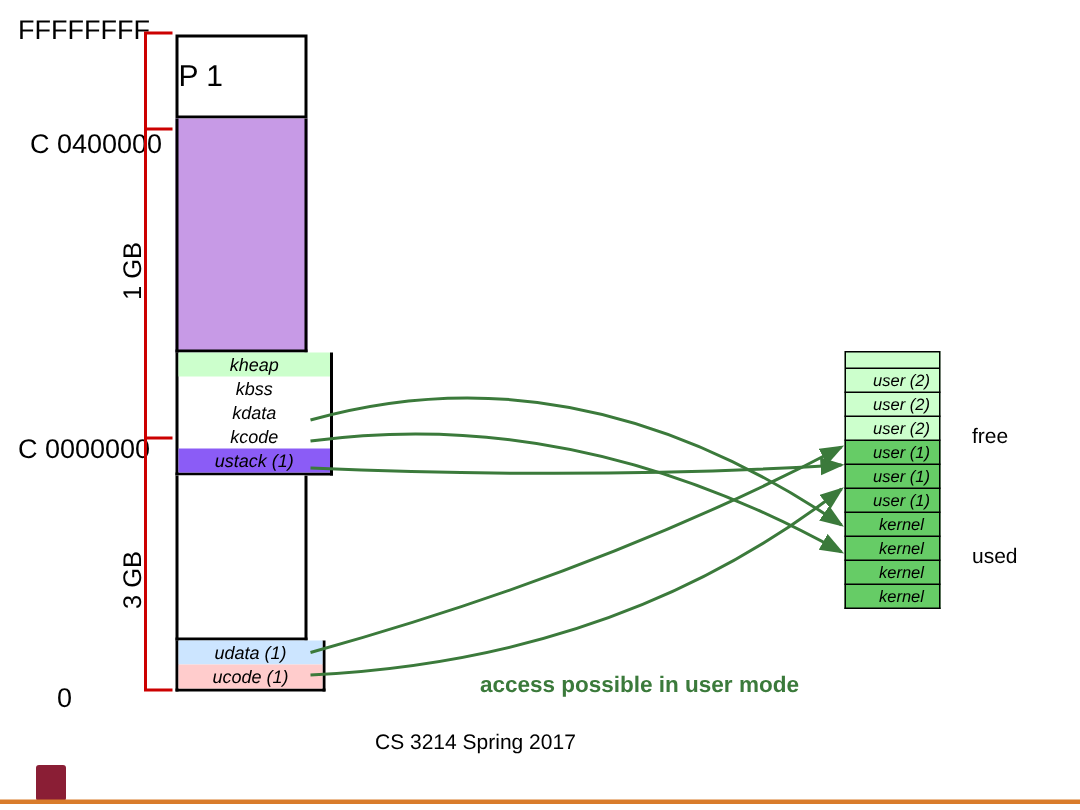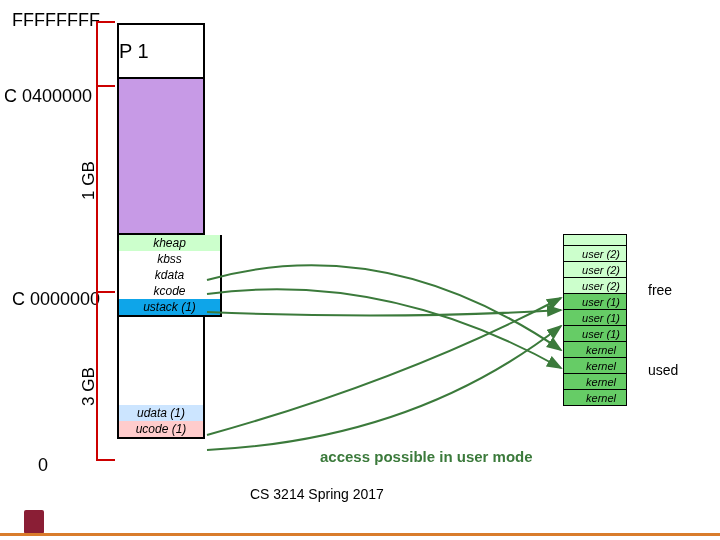--- a/index.html
+++ b/index.html
@@ -48,21 +48,21 @@
   }
   .seg {
     text-align: center;
     font-size: 12px;
     font-style: italic;
     line-height: 16px;
     padding: 0 2px;
     white-space: nowrap;
   }
   .kheap { background: #ccffcc; }
-  .ustack1 { background: #0ea5e9; }
+  .ustack1 { background: #8b5cf6; }
   .udata1 { background: #cce5ff; }
   .ucode1 { background: #ffcccc; }
   .gb-label {
     position: absolute;
     transform: rotate(-90deg);
     transform-origin: left top;
     font-size: 17px;
   }
   .phys-col {
     position: absolute;
@@ -133,21 +133,21 @@
   }
 </style>
 </head>
 <body>
 
 <div class="title">
   <br>
 </div>
 
 <div class="addr-label" style="top:10px;left:12px">FFFFFFFF</div>
-<div class="addr-label" style="top:86px;left:4px">C 0400000</div>
+<div class="addr-label" style="top:86px;left:20px">C 0400000</div>
 <div class="addr-label" style="top:289px;left:12px">C 0000000</div>
 <div class="addr-label" style="top:455px;left:38px">0</div>
 
 <div class="gb-label" style="top:200px;left:79px">1 GB</div>
 <div class="gb-label" style="top:406px;left:79px">3 GB</div>
 
 <svg class="arrows" style="left:95px;top:20px" width="22" height="444">
   <path d="M20 2 H2 V440 H20" stroke="#c00" stroke-width="2" fill="none"></path>
   <path d="M20 66 H2" stroke="#c00" stroke-width="2" fill="none"></path>
   <path d="M20 272 H2" stroke="#c00" stroke-width="2" fill="none"></path>
@@ -161,21 +161,21 @@
 <div class="seg-stack" style="left:117px;top:235px;width:105px;border:2px solid #000;border-top:none">
   <div class="seg kheap">kheap</div>
   <div class="seg">kbss</div>
   <div class="seg">kdata</div>
   <div class="seg">kcode</div>
   <div class="seg ustack1">ustack (1)</div>
 </div>
 
 <div class="col" style="top:317px;height:110px;border-top:none;background:#fff"></div>
 
-<div class="seg-stack" style="left:117px;top:405px;width:88px;border:2px solid #000;border-top:none">
+<div class="seg-stack" style="left:117px;top:427px;width:100px;border:2px solid #000;border-top:none">
   <div class="seg udata1">udata (1)</div>
   <div class="seg ucode1">ucode (1)</div>
 </div>
 
 <div class="phys-col" style="top:234px">
   <div class="phys-top"></div>
   <div id="phys-rows">
       <div class="phys-cell phys-free">user (2)</div>
       <div class="phys-cell phys-free">user (2)</div>
       <div class="phys-cell phys-free">user (2)</div>

